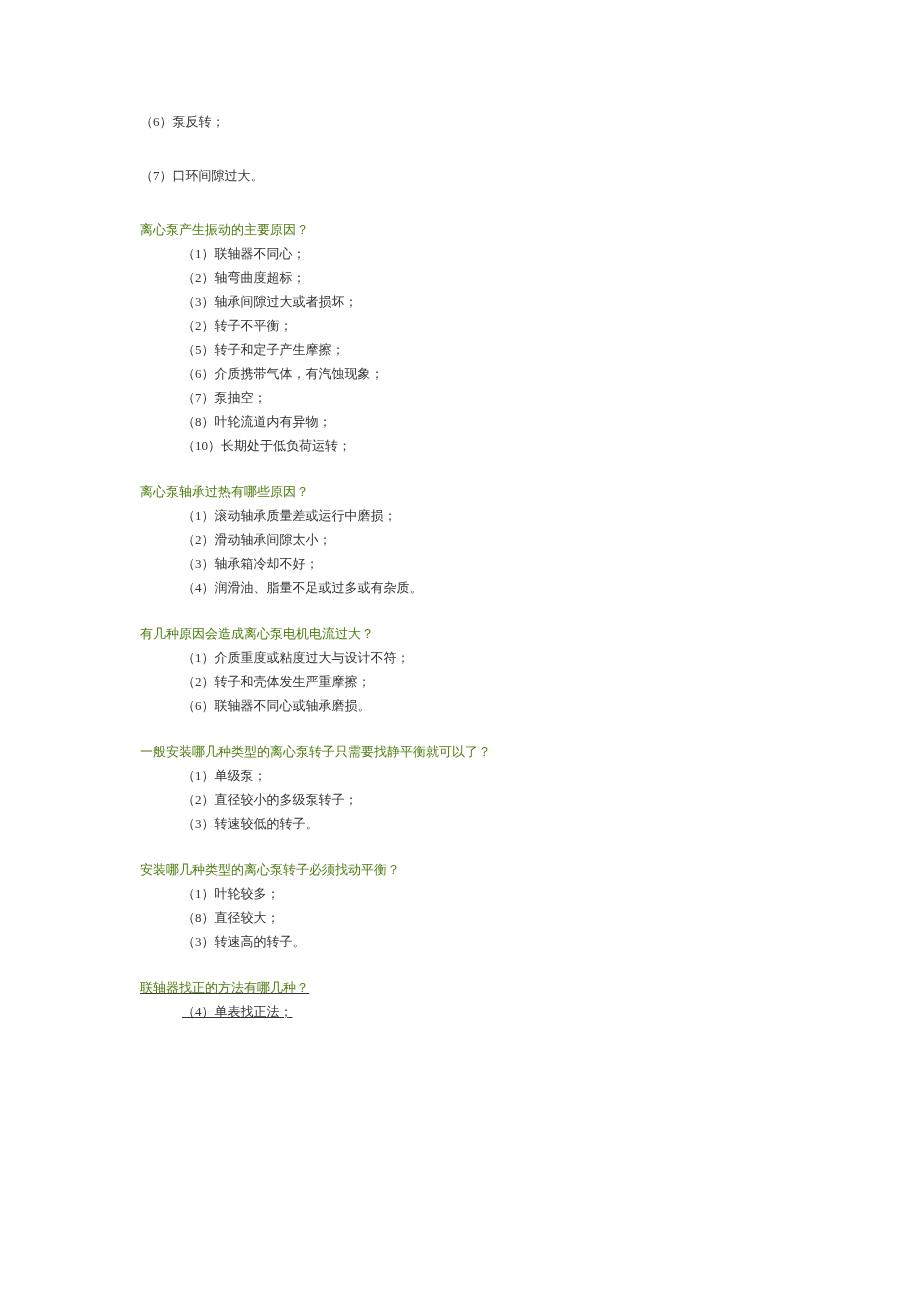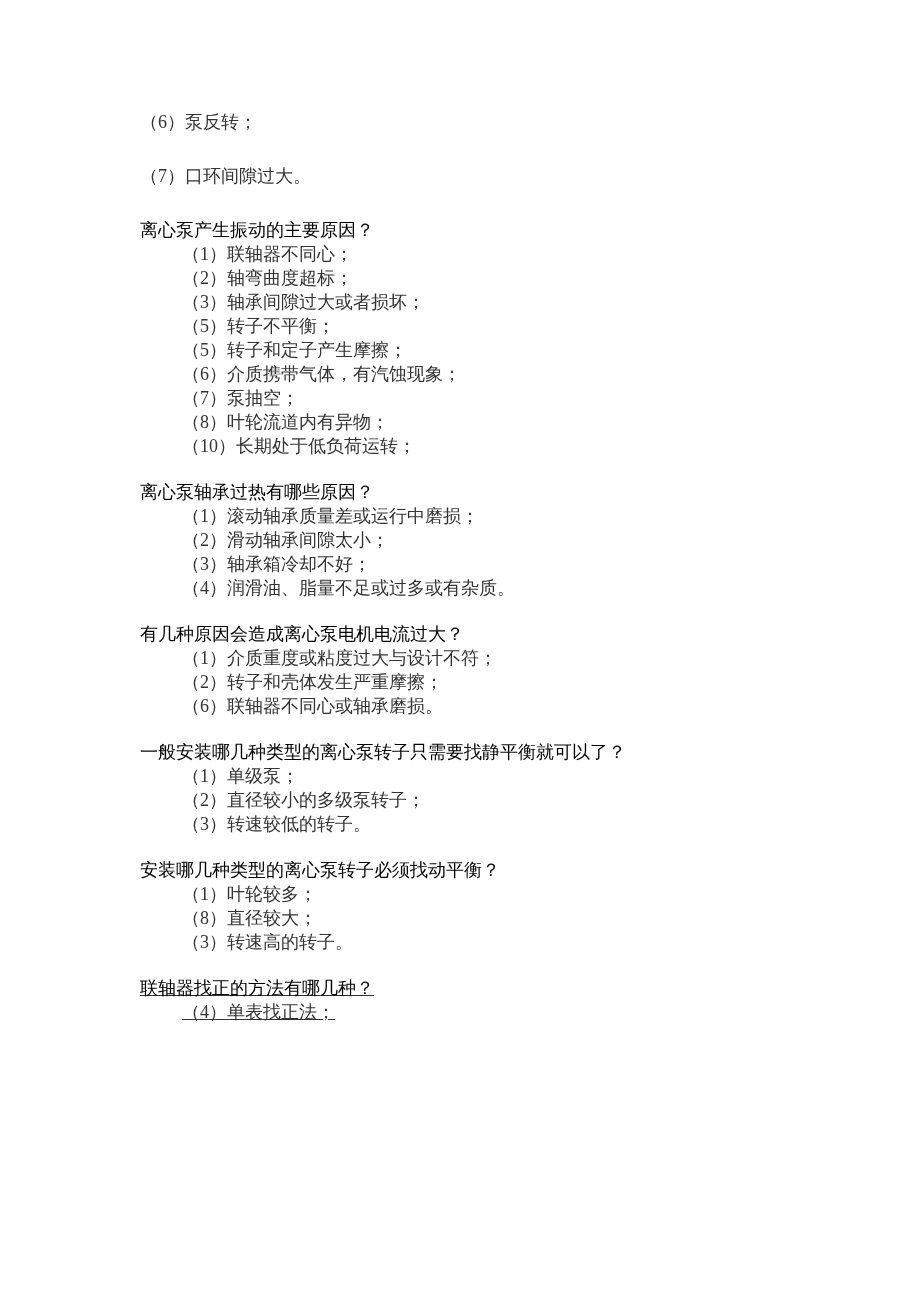--- a/index.html
+++ b/index.html
@@ -6,31 +6,31 @@
     margin: 0;
     padding: 0;
     background: #ffffff;
     font-family: "SimSun", "宋体", serif;
     width: 920px;
   }
   .page {
     padding: 110px 80px 80px 140px;
     box-sizing: border-box;
     color: #333333;
-    font-size: 18px;
+    font-size: 13px;
     line-height: 24px;
   }
   .standalone {
     margin-bottom: 30px;
   }
   .section {
     margin-bottom: 22px;
   }
   .heading {
-    color: #000000;
+    color: #4d7c0f;
   }
   .item {
     padding-left: 42px;
   }
   .last-section {
     margin-bottom: 0;
     text-decoration: underline;
   }
 </style>
 </head>
@@ -39,21 +39,21 @@
 <div class="page">
 
   <div class="standalone">（6）泵反转；</div>
   <div class="standalone">（7）口环间隙过大。</div>
 
   <div class="section">
     <div class="heading">离心泵产生振动的主要原因？</div>
     <div class="item">（1）联轴器不同心；</div>
     <div class="item">（2）轴弯曲度超标；</div>
     <div class="item">（3）轴承间隙过大或者损坏；</div>
-    <div class="item">（5）转子不平衡；</div>
+    <div class="item">（2）转子不平衡；</div>
     <div class="item">（5）转子和定子产生摩擦；</div>
     <div class="item">（6）介质携带气体，有汽蚀现象；</div>
     <div class="item">（7）泵抽空；</div>
     <div class="item">（8）叶轮流道内有异物；</div>
     <div class="item">（10）长期处于低负荷运转；</div>
   </div>
 
   <div class="section">
     <div class="heading">离心泵轴承过热有哪些原因？</div>
     <div class="item">（1）滚动轴承质量差或运行中磨损；</div>

